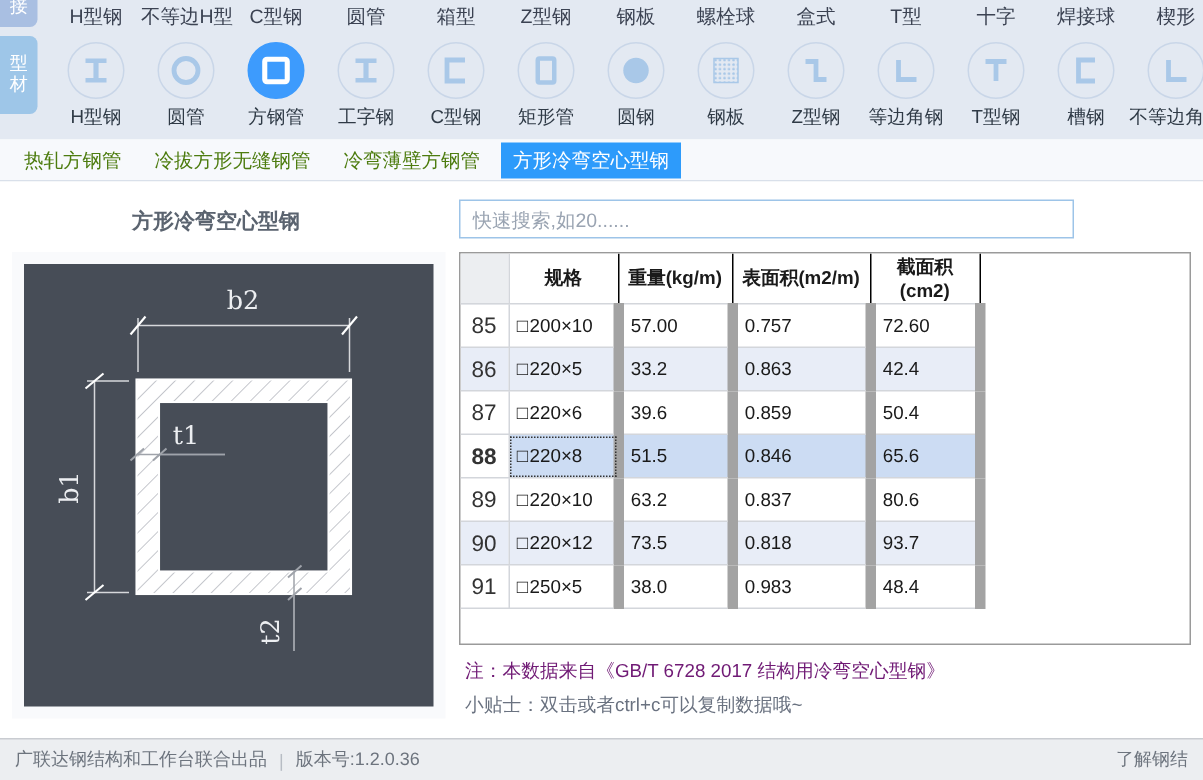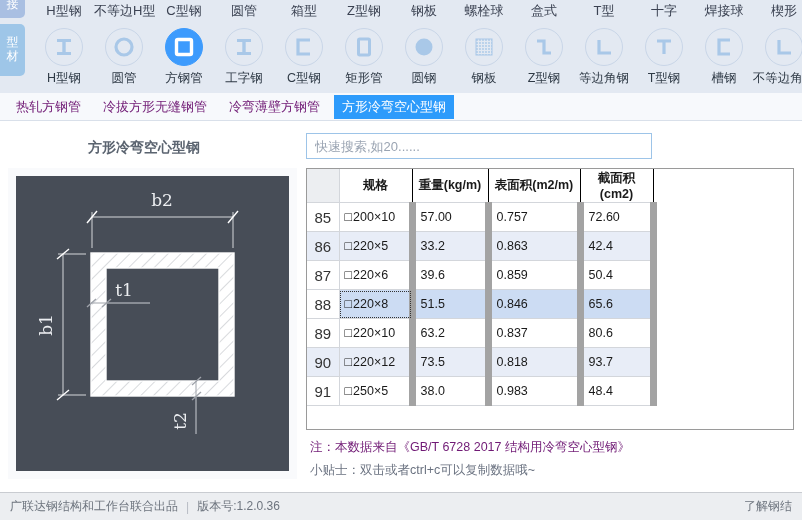--- a/index.html
+++ b/index.html
@@ -59,34 +59,34 @@
   #vtab-xingcai { top:24px; height:52px; background:#9ec6e8; }
   .vtab span { display:block; }
 
   
   #subtabs {
     position:absolute; left:0; top:93px; width:802px; height:28px;
     background:#f7f9fc; border-bottom:1px solid #d9e0ea;
     display:flex; align-items:center; padding-left:8px;
   }
   .subtab {
-    font-size:13px; color:#701a75; padding:3px 8px; margin-right:6px;
+    font-size:13px; color:#4d7c0f; padding:3px 8px; margin-right:6px;
     cursor:pointer; white-space:nowrap;
   }
   .subtab.active { background:#2d9bfb; color:#fff; }
 
   
   #content { position:absolute; left:0; top:121px; width:802px; height:371px; background:#fff; }
 
   #title {
     position:absolute; left:88px; top:18px;
     font-size:14px; font-weight:bold; color:#5b6470;
   }
   #searchbox {
-    position:absolute; left:306px; top:12px; width:346px; height:26px;
+    position:absolute; left:306px; top:12px; width:410px; height:26px;
     border:1px solid #9dc4e8; background:#fff;
     font-size:13px; color:#333; padding:0 8px; outline:none;
     font-family:"Liberation Sans","DejaVu Sans",sans-serif;
   }
   #searchbox::placeholder { color:#9aa4b2; }
 
   
   #diagram-wrap {
     position:absolute; left:8px; top:47px; width:289px; height:311px;
     background:#f9fafc;
@@ -118,21 +118,21 @@
     height:29px; border-right:7px solid #a3a3a3; border-bottom:1px solid #d3d6db;
     font-size:12.5px; color:#1a1a1a; padding:0 5px; text-align:left;
     white-space:nowrap; overflow:hidden;
   }
   table.grid td.idx {
     background:#fff; color:#333; text-align:center; font-size:15px;
     padding:0; border-right:1px solid #d3d6db;
   }
   table.grid tr.alt td { background:#e8edf7; }
   table.grid tr.sel td { background:#ccdcf3; }
-  table.grid tr.sel td.idx { background:#fff; font-weight:normal; }
+  table.grid tr.sel td.idx { background:#fff; font-weight:bold; }
   table.grid tr.sel td.specc { outline:1px dotted #333; outline-offset:-2px; }
   .sq { display:inline-block; margin-right:1px; }
 
   #note1 {
     position:absolute; left:310px; top:318px; font-size:12.5px; color:#701a75;
   }
   #note2 {
     position:absolute; left:310px; top:341px; font-size:12.5px; color:#6a7280;
   }
 

